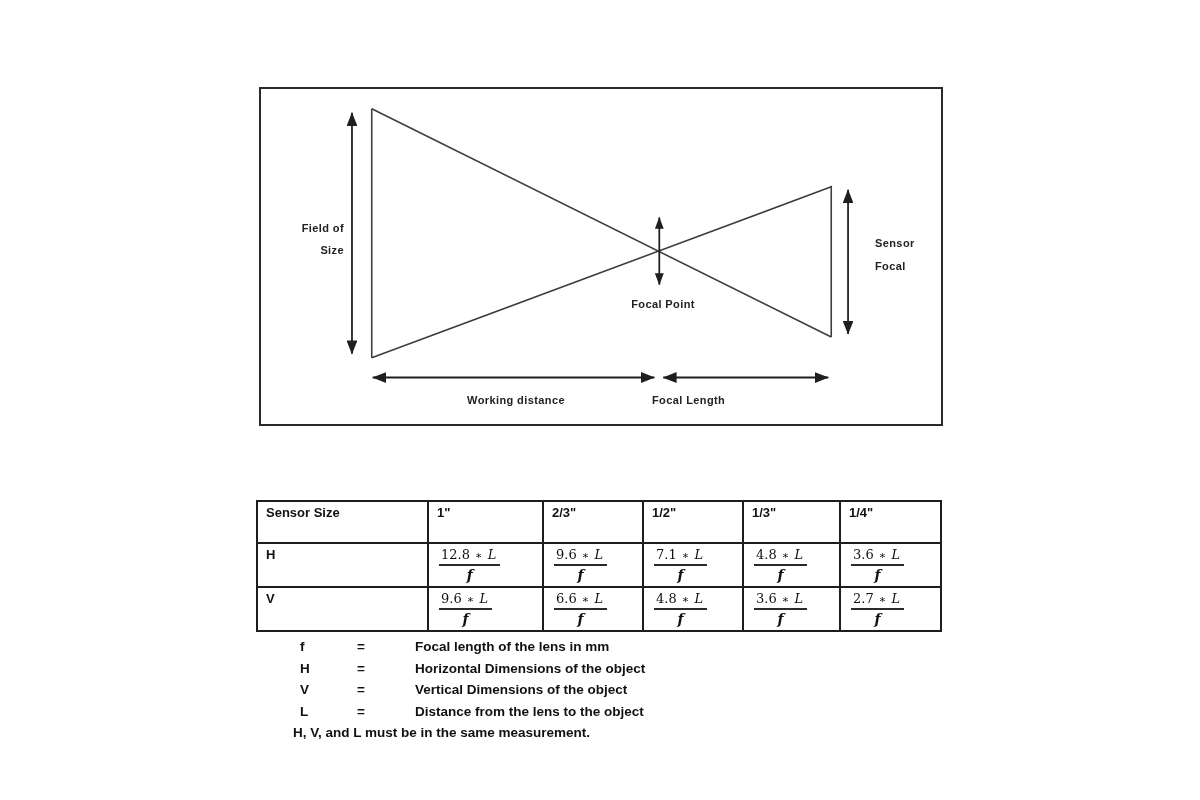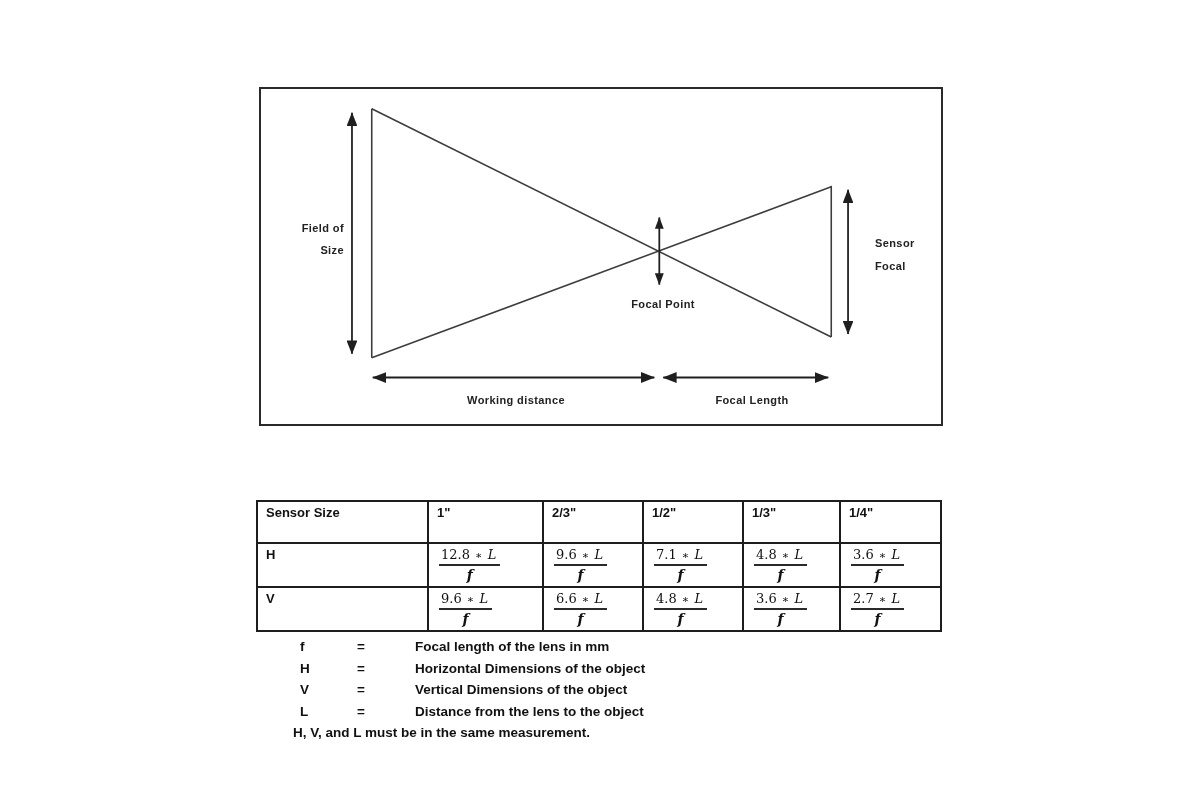--- a/index.html
+++ b/index.html
@@ -16,21 +16,21 @@
   }
   .diagram-box svg { position:absolute; left:0; top:0; width:100%; height:100%; }
   .dlabel {
     position:absolute; font-size:11px; font-weight:bold; letter-spacing:0.4px;
     color:#222; line-height:22px; white-space:nowrap;
   }
   .lbl-fov  { left:3px;   top:128px; width:80px;  text-align:right; }
   .lbl-sens { left:614px; top:143px; width:80px;  text-align:left; line-height:23px; }
   .lbl-fp   { left:302px; top:204px; width:200px; text-align:center; }
   .lbl-wd   { left:155px; top:300px; width:200px; text-align:center; }
-  .lbl-fl   { left:391px; top:300px; width:200px; text-align:center; }
+  .lbl-fl   { left:391px; top:300px; width:200px; }
   .dlabel span { display:block; }
 
   
   table.sensor-table {
     position:absolute; left:256px; top:500px; width:684px;
     border-collapse:collapse; table-layout:fixed;
     font-size:13px; color:#111;
   }
   table.sensor-table td, table.sensor-table th {
     border:2px solid #1d1d1d; vertical-align:top; text-align:left;

